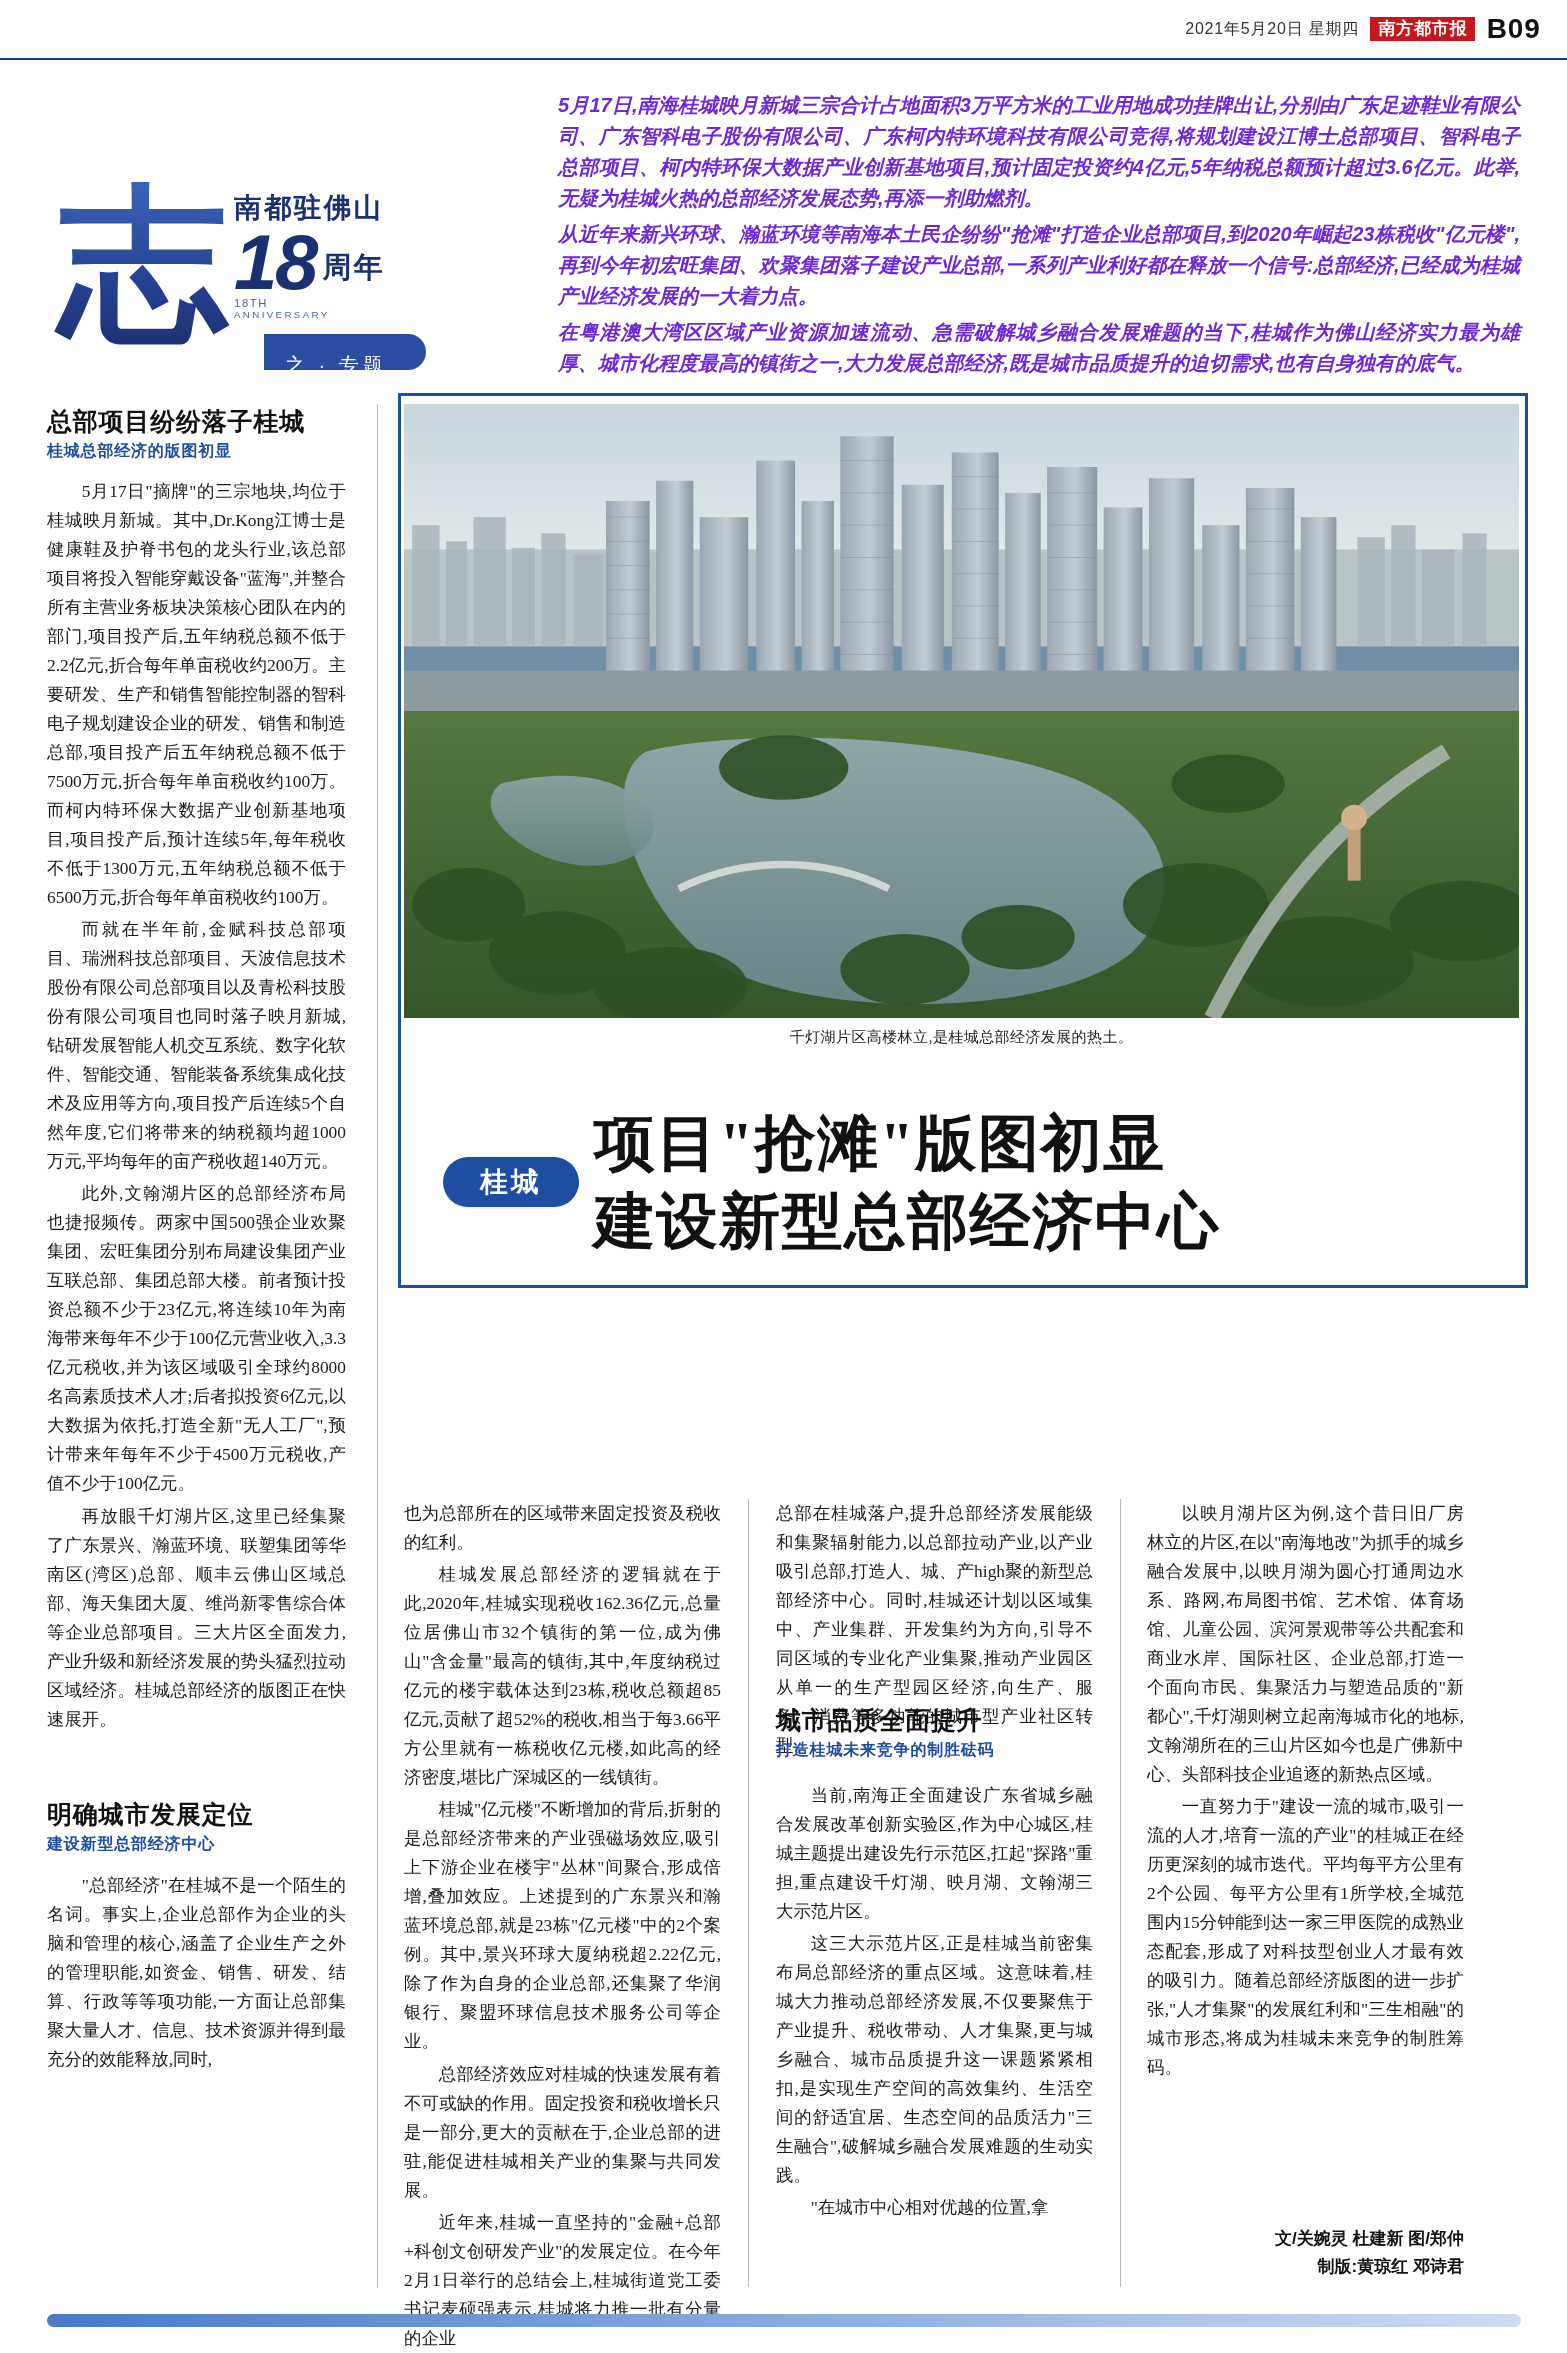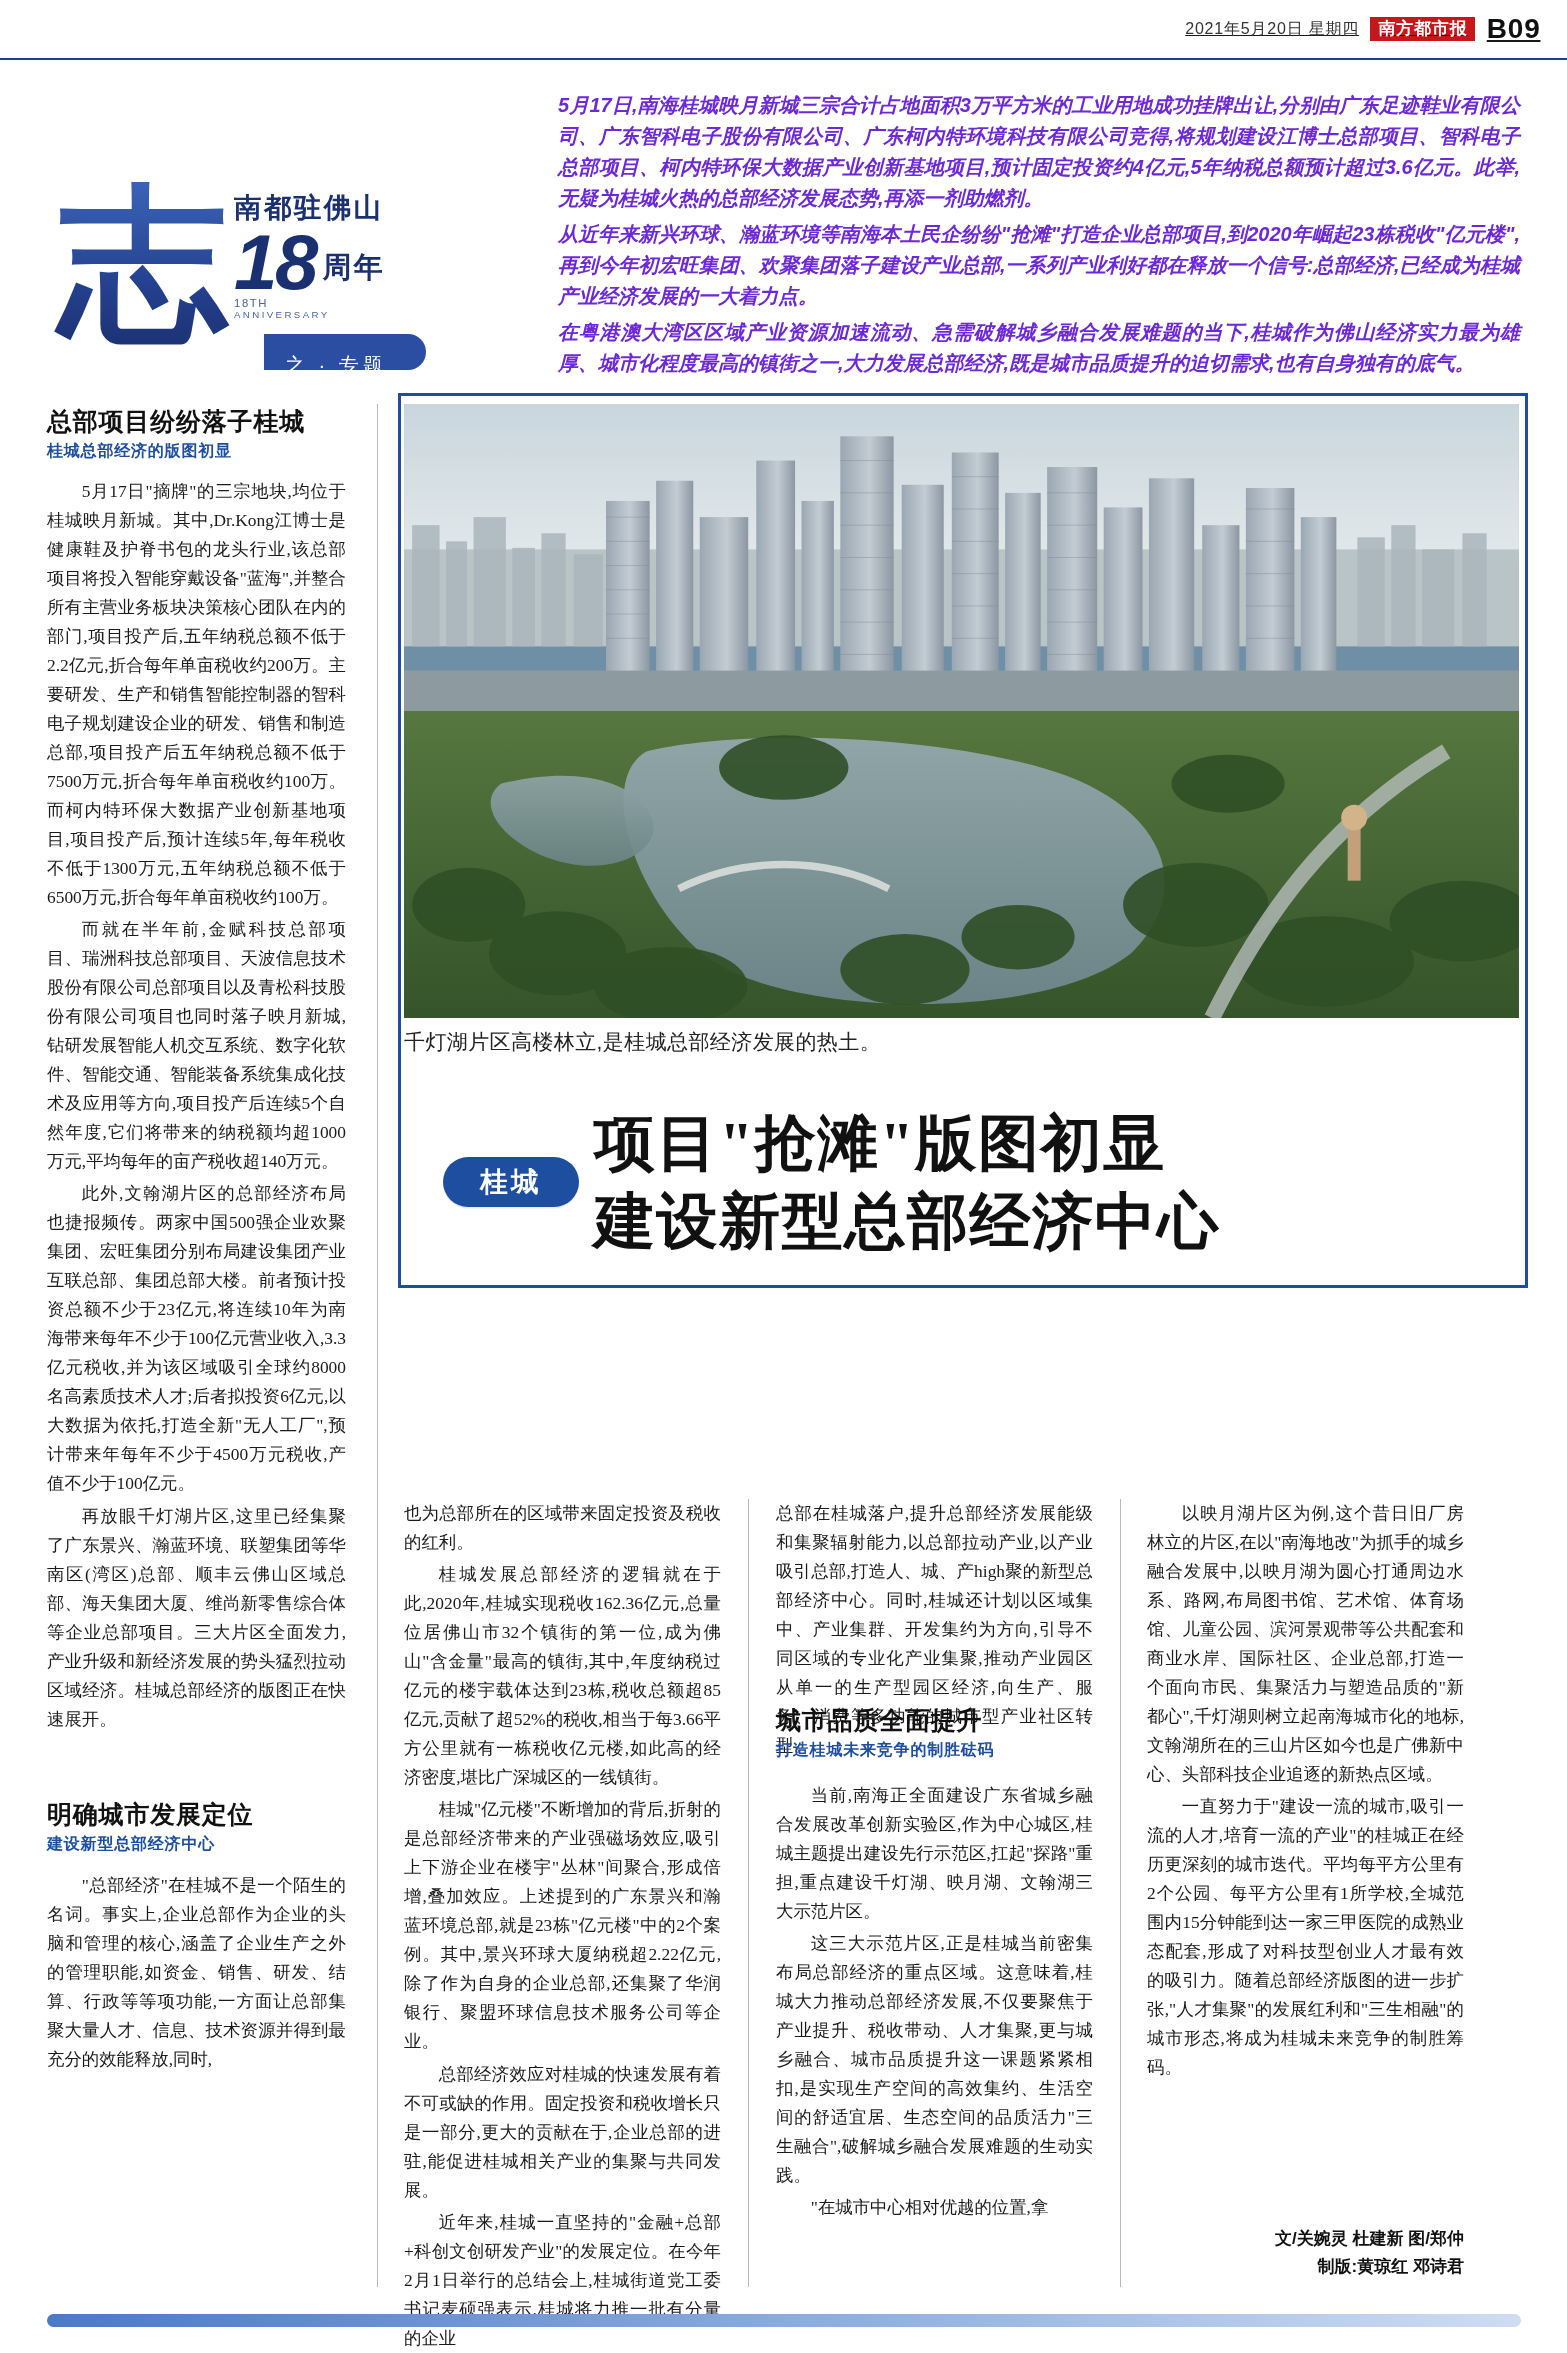--- a/index.html
+++ b/index.html
@@ -31,21 +31,20 @@
     border-bottom: 2.4px solid #1a3f8f;
     box-sizing: border-box;
   }
   .topbar-inner {
     position: absolute;
     right: 27.5px;
     top: 13px;
     display: flex;
     align-items: center;
     gap: 11.3px;
-    text-decoration: underline;
   }
   .topdate {
     font-family: "Liberation Sans", sans-serif;
     font-size: 16px;
     color: #333;
     letter-spacing: 0.8px;
   }
   .masthead-logo {
     font-family: "Liberation Sans", sans-serif;
     font-size: 17px;
@@ -193,23 +192,24 @@
     overflow: hidden;
     background: #6f8fa6;
   }
   .photo svg { display:block; }
   .photo-cap {
     position: absolute;
     left: 404px;
     top: 1028px;
     width: 1115px;
     font-family: "Liberation Sans", sans-serif;
-    font-size: 21px;
+    font-size: 15px;
     color: #222;
     letter-spacing: 0.4px;
+    text-align: center;
   }
 
   
   .badge {
     position: absolute;
     left: 443px;
     top: 1157px;
     width: 136px;
     height: 50px;
     background: #1d4ea0;

